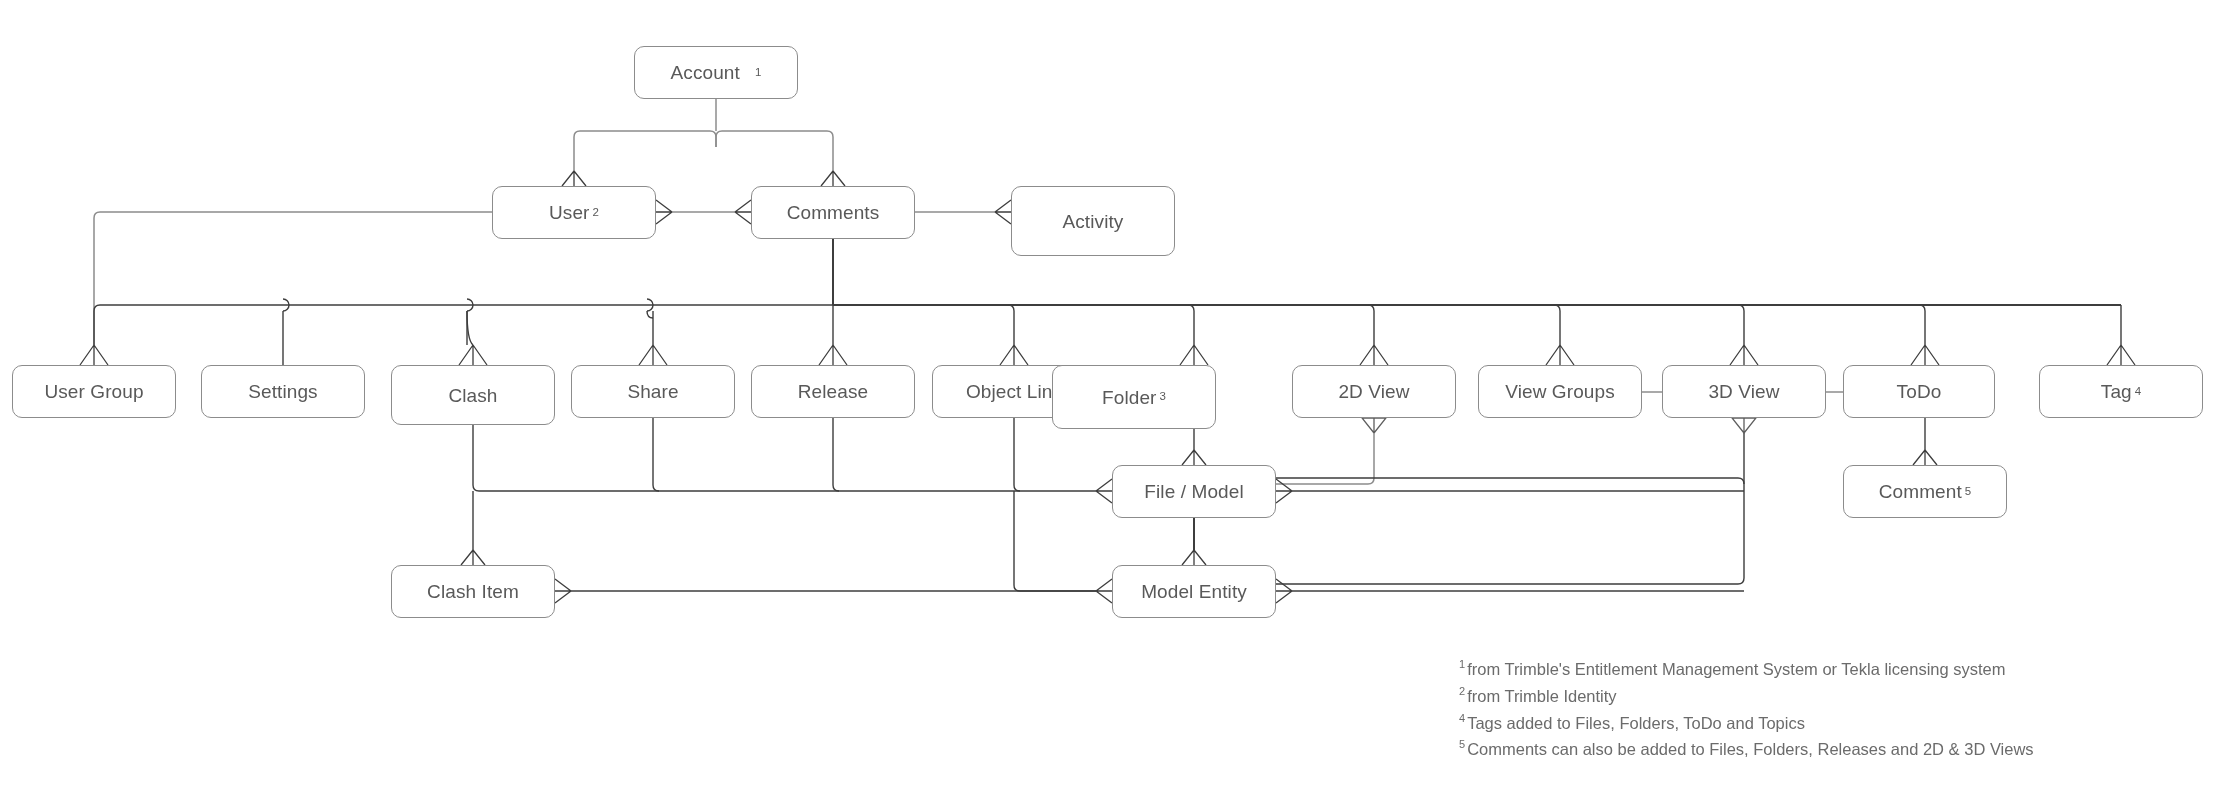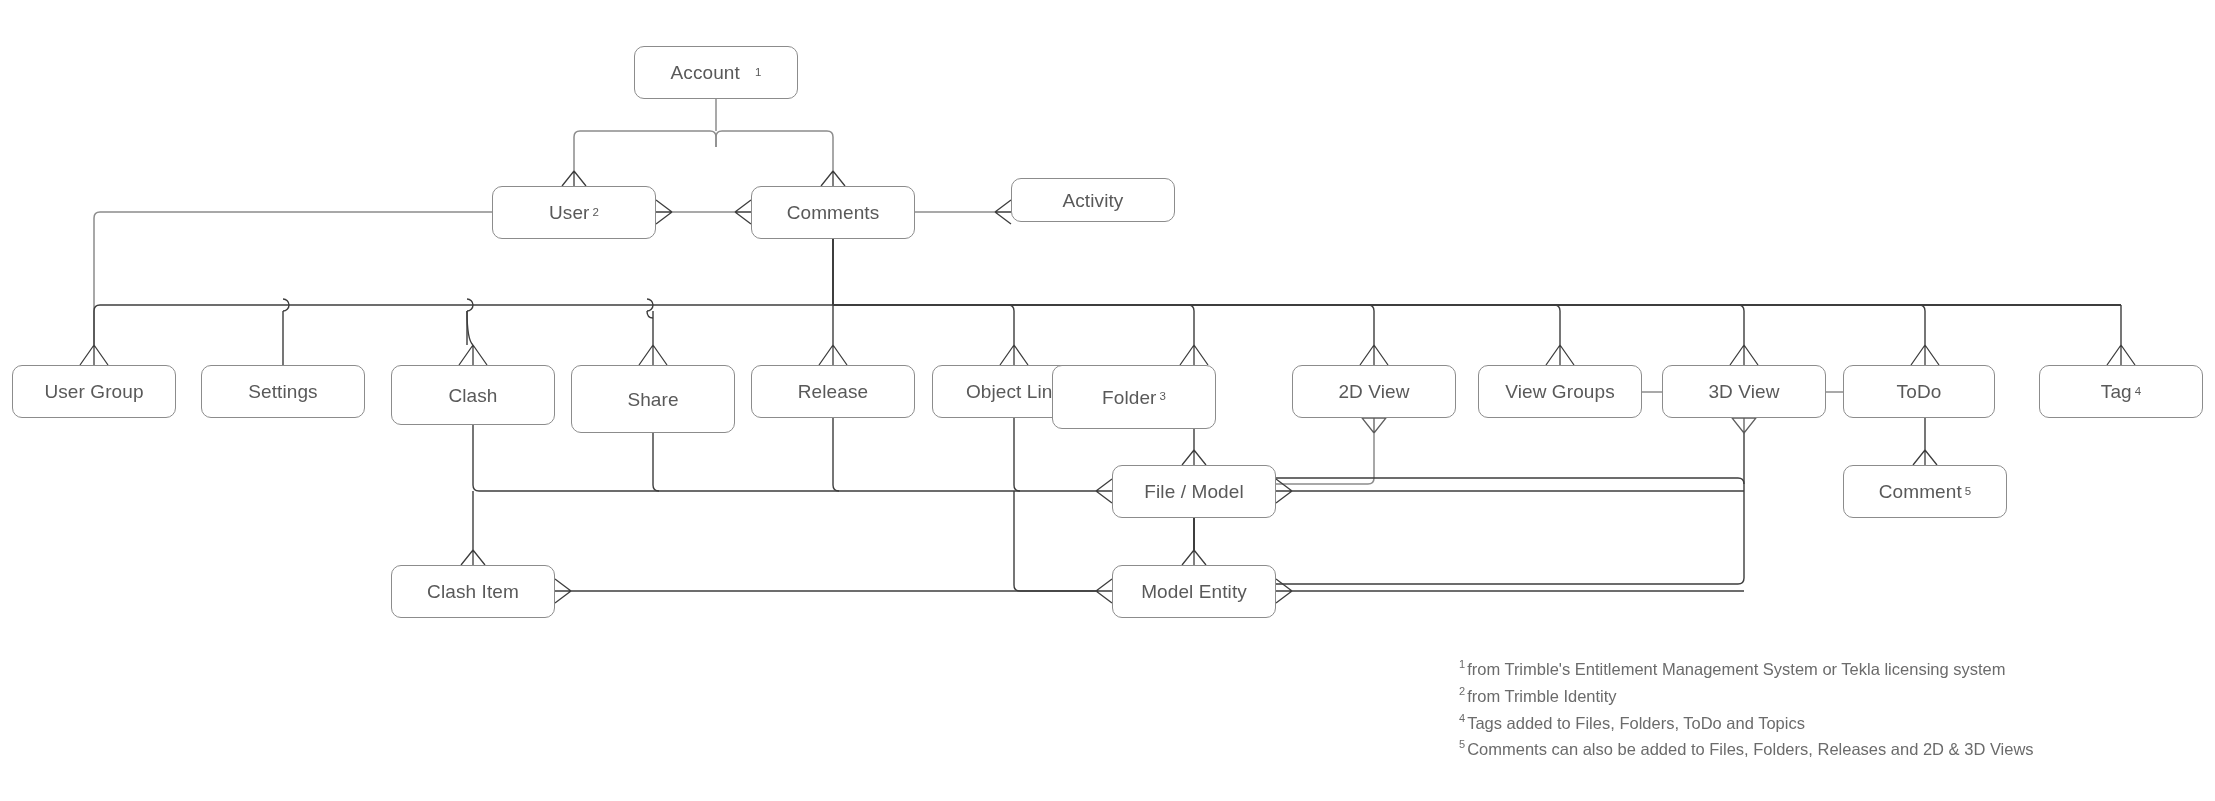--- a/index.html
+++ b/index.html
@@ -255,37 +255,37 @@
 
   <div class="node" style="left:492px;top:186px;width:164px;height:53px;">
     <span class="lbl">User</span>
       <sup>2</sup>
   </div>
 
   <div class="node" style="left:751px;top:186px;width:164px;height:53px;">
     <span class="lbl">Comments</span>
   </div>
 
-  <div class="node" style="left:1011px;top:178px;width:164px;height:44px;justify-content:center;">
+  <div class="node" style="left:1011px;top:186px;width:164px;height:70px;justify-content:center;">
     <span class="lbl">Activity</span>
   </div>
 
   <div class="node" style="left:201px;top:365px;width:164px;height:53px;">
     <span class="lbl">Settings</span>
   </div>
 
   <div class="node" style="left:12px;top:365px;width:164px;height:53px;">
     <span class="lbl">User Group</span>
   </div>
 
   <div class="node" style="left:391px;top:365px;width:164px;height:60px;">
     <span class="lbl">Clash</span>
   </div>
 
-  <div class="node" style="left:571px;top:365px;width:164px;height:68px;">
+  <div class="node" style="left:571px;top:365px;width:164px;height:53px;">
     <span class="lbl">Share</span>
   </div>
 
   <div class="node" style="left:751px;top:365px;width:164px;height:53px;">
     <span class="lbl">Release</span>
   </div>
 
   <div class="node" style="left:932px;top:365px;width:164px;height:53px;">
     <span class="lbl">Object Link</span>
   </div>

